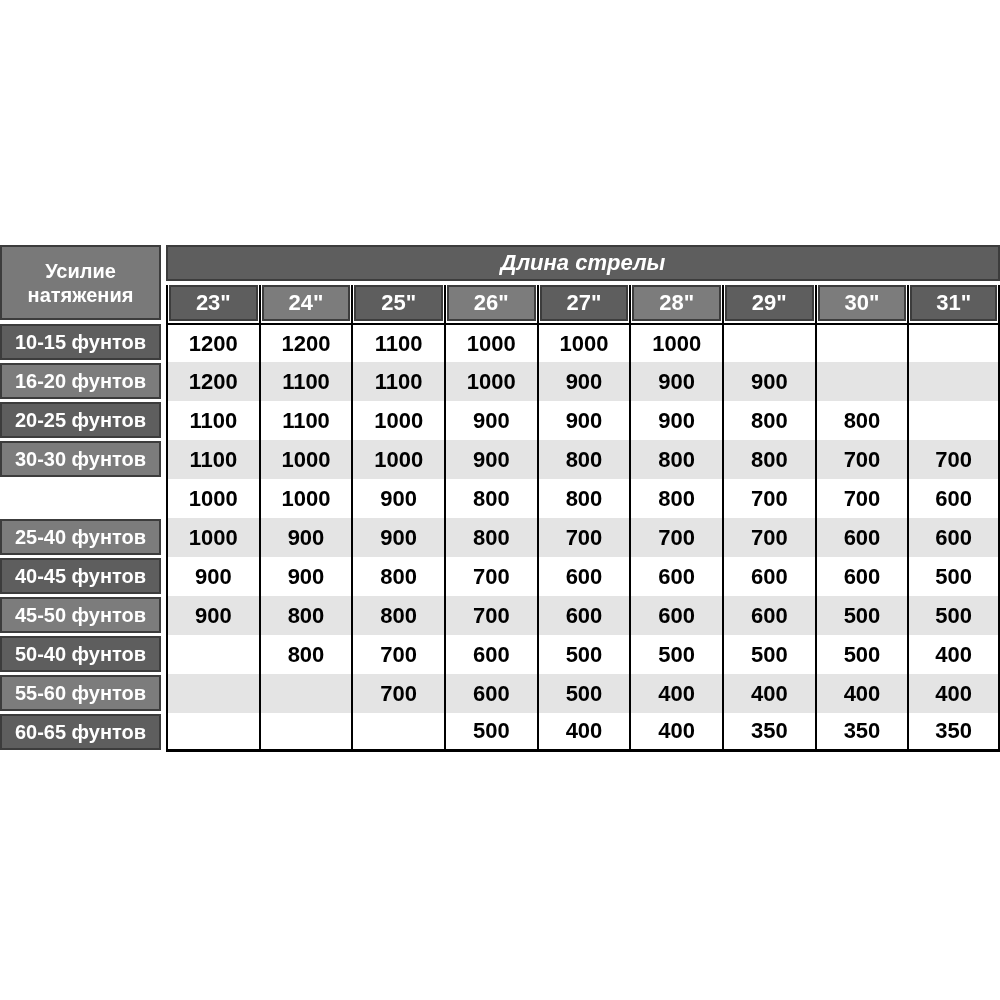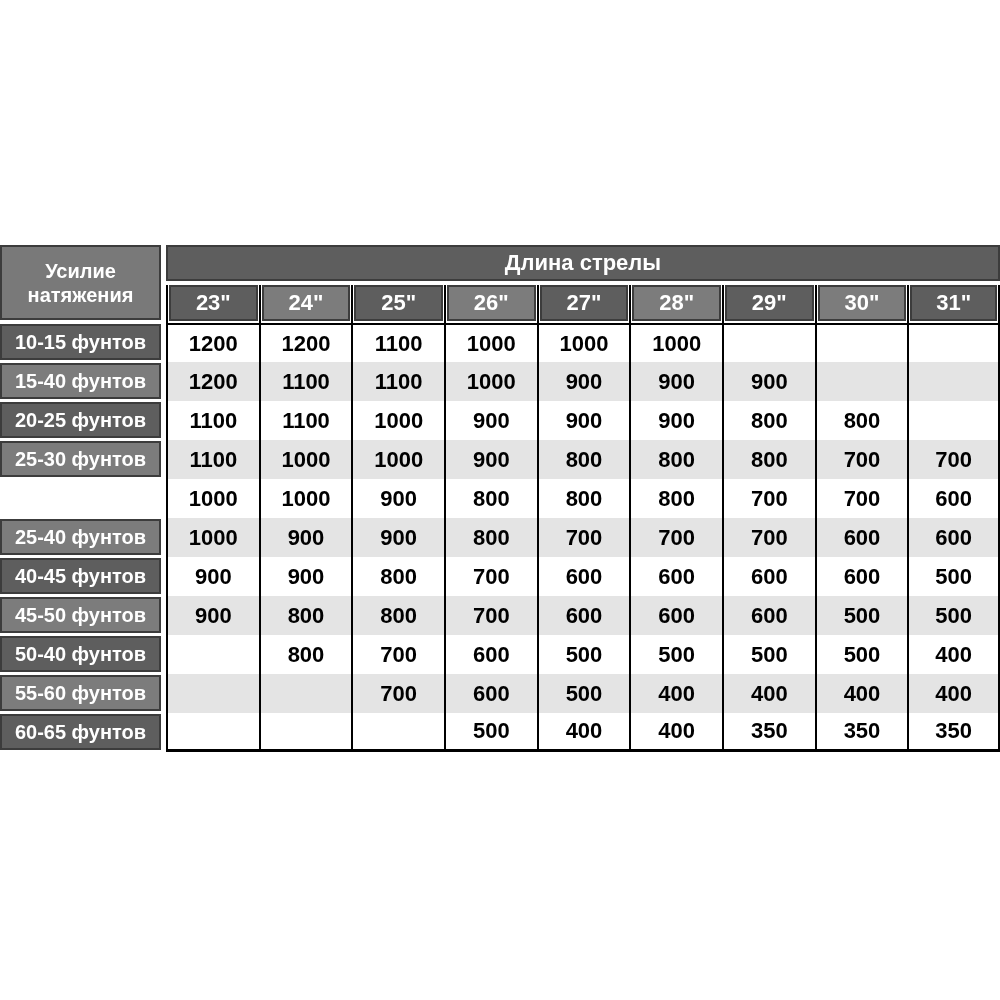--- a/index.html
+++ b/index.html
@@ -54,20 +54,21 @@
     background: #797979;
     font-size: 20px;
     line-height: 1.2;
   }
 
   
   .group-hdr {
     grid-column: 2 / 11;
     grid-row: 1;
     padding: 0 0 4px 0;
+    font-style: italic;
   }
   .group-hdr .cell-inner {
     background: #5e5e5e;
     font-size: 22px;
   }
 
   
   .col-hdr {
     grid-row: 2;
     border-left: 2px solid #000000;
@@ -146,21 +147,21 @@
       <div class="cell data-cell first-row" style="grid-area: 3 / 2;">1200</div>
       <div class="cell data-cell first-row" style="grid-area: 3 / 3;">1200</div>
       <div class="cell data-cell first-row" style="grid-area: 3 / 4;">1100</div>
       <div class="cell data-cell first-row" style="grid-area: 3 / 5;">1000</div>
       <div class="cell data-cell first-row" style="grid-area: 3 / 6;">1000</div>
       <div class="cell data-cell first-row" style="grid-area: 3 / 7;">1000</div>
       <div class="cell data-cell first-row" style="grid-area: 3 / 8;"></div>
       <div class="cell data-cell first-row" style="grid-area: 3 / 9;"></div>
       <div class="cell data-cell first-row last-col" style="grid-area: 3 / 10;"></div>
       <div class="cell row-hdr hdr-light" style="grid-area: 4 / 1;">
-        <div class="cell-inner">15-40 фунтов</div>
+        <div class="cell-inner">16-20 фунтов</div>
       </div>
       <div class="cell data-cell alt-row" style="grid-area: 4 / 2;">1200</div>
       <div class="cell data-cell alt-row" style="grid-area: 4 / 3;">1100</div>
       <div class="cell data-cell alt-row" style="grid-area: 4 / 4;">1100</div>
       <div class="cell data-cell alt-row" style="grid-area: 4 / 5;">1000</div>
       <div class="cell data-cell alt-row" style="grid-area: 4 / 6;">900</div>
       <div class="cell data-cell alt-row" style="grid-area: 4 / 7;">900</div>
       <div class="cell data-cell alt-row" style="grid-area: 4 / 8;">900</div>
       <div class="cell data-cell alt-row" style="grid-area: 4 / 9;"></div>
       <div class="cell data-cell alt-row last-col" style="grid-area: 4 / 10;"></div>
@@ -170,21 +171,21 @@
       <div class="cell data-cell" style="grid-area: 5 / 2;">1100</div>
       <div class="cell data-cell" style="grid-area: 5 / 3;">1100</div>
       <div class="cell data-cell" style="grid-area: 5 / 4;">1000</div>
       <div class="cell data-cell" style="grid-area: 5 / 5;">900</div>
       <div class="cell data-cell" style="grid-area: 5 / 6;">900</div>
       <div class="cell data-cell" style="grid-area: 5 / 7;">900</div>
       <div class="cell data-cell" style="grid-area: 5 / 8;">800</div>
       <div class="cell data-cell" style="grid-area: 5 / 9;">800</div>
       <div class="cell data-cell last-col" style="grid-area: 5 / 10;"></div>
       <div class="cell row-hdr hdr-light" style="grid-area: 6 / 1;">
-        <div class="cell-inner">25-30 фунтов</div>
+        <div class="cell-inner">30-30 фунтов</div>
       </div>
       <div class="cell data-cell alt-row" style="grid-area: 6 / 2;">1100</div>
       <div class="cell data-cell alt-row" style="grid-area: 6 / 3;">1000</div>
       <div class="cell data-cell alt-row" style="grid-area: 6 / 4;">1000</div>
       <div class="cell data-cell alt-row" style="grid-area: 6 / 5;">900</div>
       <div class="cell data-cell alt-row" style="grid-area: 6 / 6;">800</div>
       <div class="cell data-cell alt-row" style="grid-area: 6 / 7;">800</div>
       <div class="cell data-cell alt-row" style="grid-area: 6 / 8;">800</div>
       <div class="cell data-cell alt-row" style="grid-area: 6 / 9;">700</div>
       <div class="cell data-cell alt-row last-col" style="grid-area: 6 / 10;">700</div>

